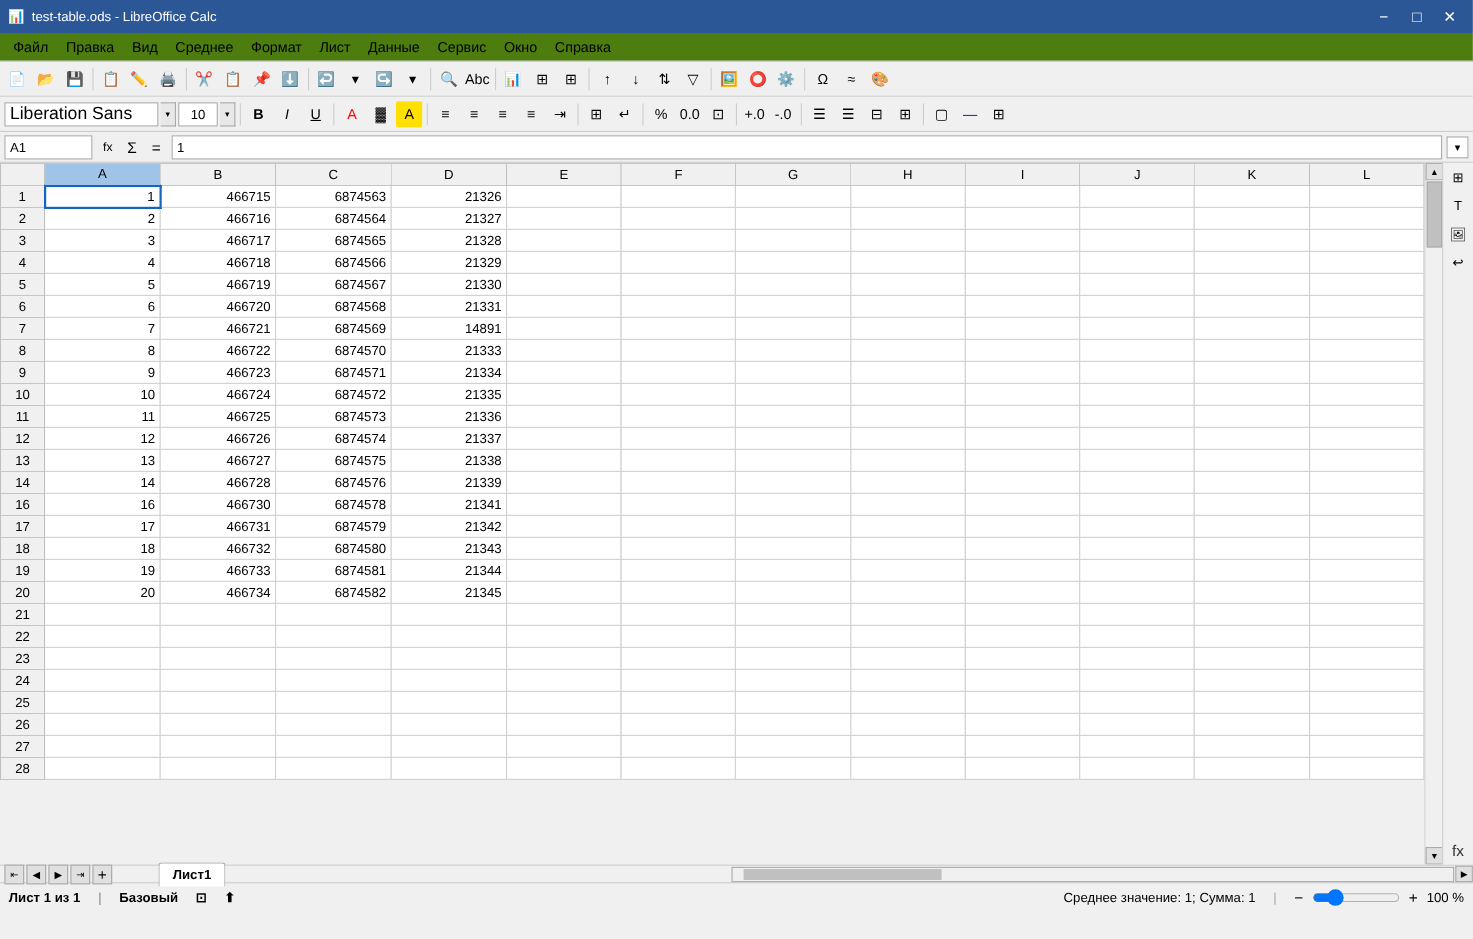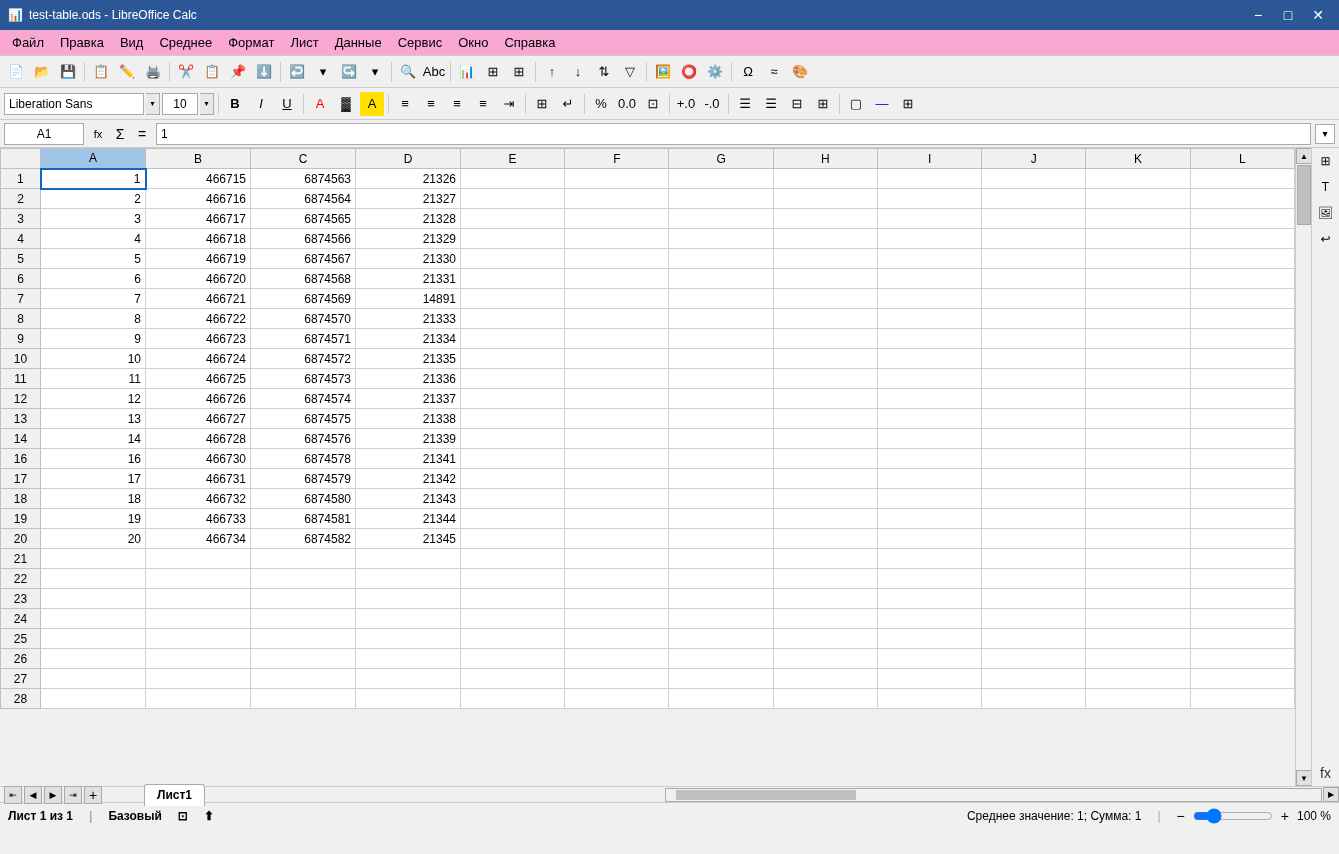--- a/index.html
+++ b/index.html
@@ -22,21 +22,21 @@
       background: transparent;
       border: none;
       color: white;
       font-size: 14px;
       cursor: pointer;
       display: flex; align-items: center; justify-content: center;
     }
 
     
     #menu-bar {
-      background: #f9a8d4;
+      background: #4d7c0f;
       height: 26px;
       display: flex;
       align-items: center;
       border-bottom: 1px solid #ccc;
       padding: 0 4px;
     }
     .menu-item {
       padding: 2px 8px;
       cursor: pointer;
       border-radius: 2px;
@@ -73,21 +73,20 @@
       border-bottom: 1px solid #ccc;
       padding: 0 4px;
       gap: 4px;
     }
     #cell-ref-box {
       width: 80px; height: 22px;
       border: 1px solid #aaa;
       background: white;
       padding: 0 4px;
       font-size: 12px;
-      text-align: center;
     }
     #formula-btns { display: flex; gap: 2px; align-items: center; }
     .formula-btn {
       width: 20px; height: 20px;
       border: 1px solid transparent;
       background: transparent;
       cursor: pointer;
       font-size: 14px;
       display: flex; align-items: center; justify-content: center;
     }
@@ -293,21 +292,21 @@
       cursor: pointer;
       font-size: 8px;
       display: flex; align-items: center; justify-content: center;
     }
 
     
     #font-name-box {
       width: 140px;
       height: 22px;
       border: 1px solid #aaa;
-      font-size: 12px;
+      font-size: 16px;
       padding: 0 4px;
     }
     #font-size-box {
       width: 36px;
       height: 22px;
       border: 1px solid #aaa;
       font-size: 12px;
       padding: 0 4px;
       text-align: center;
     }

